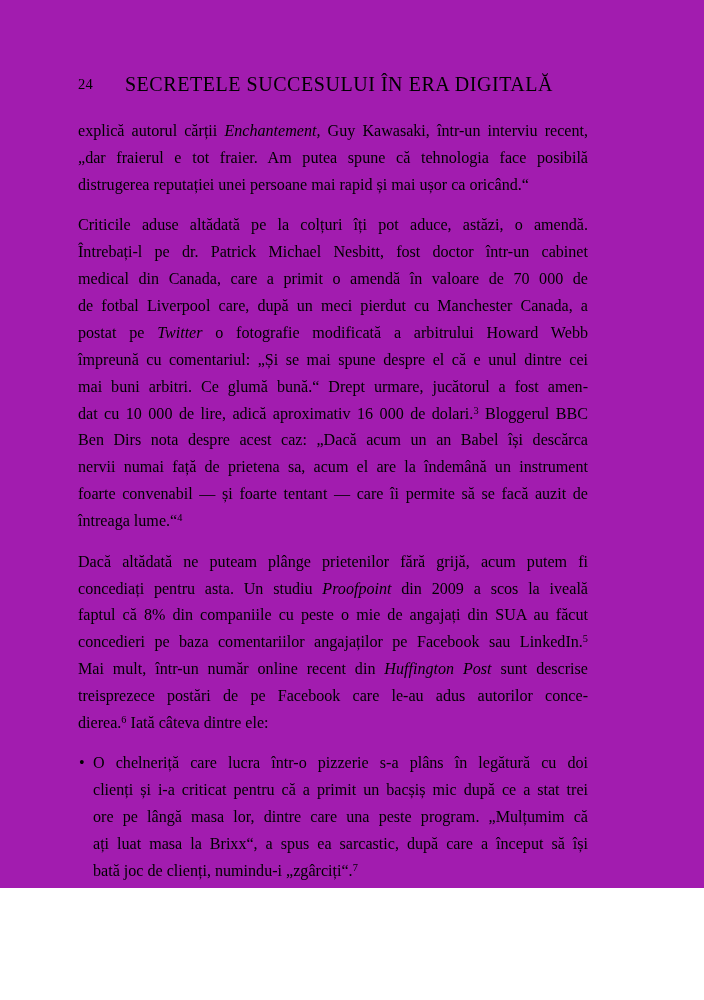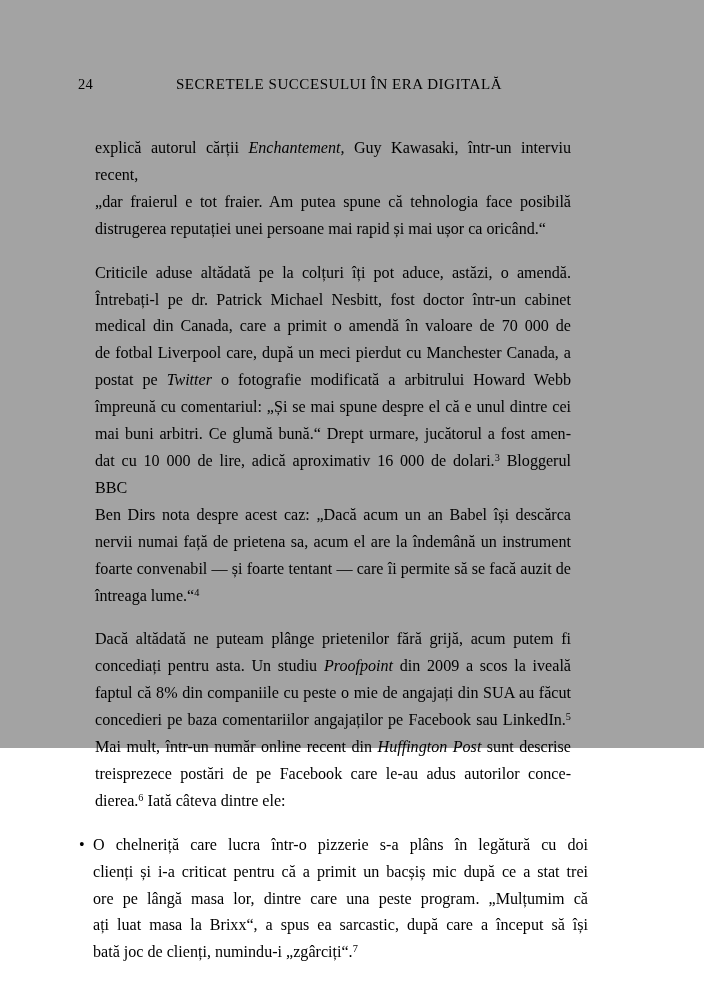--- a/index.html
+++ b/index.html
@@ -13,22 +13,22 @@
     height: 1000px;
     overflow: hidden;
     font-family: "Liberation Serif", "DejaVu Serif", serif;
     color: #000000;
     -webkit-font-smoothing: antialiased;
   }
 
   .page {
     position: relative;
     width: 704px;
-    height: 748px;
-    background: #a3a3a3;
+    height: 888px;
+    background: #a21caf;
   }
 
   
   .running-head {
     position: absolute;
     left: 78px;
     top: 74px;
     width: 510px;
     height: 22px;
   }
@@ -39,37 +39,37 @@
     font-size: 14.5px;
     line-height: 20px;
     letter-spacing: 0.2px;
   }
   .head-title {
     position: absolute;
     left: 0;
     top: 0;
     width: 510px;
     text-align: center;
-    font-size: 15px;
+    font-size: 20px;
     line-height: 20px;
     letter-spacing: 0.55px;
     padding-left: 12px;
     box-sizing: border-box;
   }
 
   
   .textblock {
     position: absolute;
     left: 78px;
     top: 118px;
     width: 510px;
   }
 
   p.para {
-    margin: 17px;
+    margin: 0;
     font-size: 16.1px;
     line-height: 26.9px;
     text-align: justify;
     text-justify: inter-word;
     hyphens: manual;
   }
   p.para + p.para {
     margin-top: 13.5px;
   }
 

